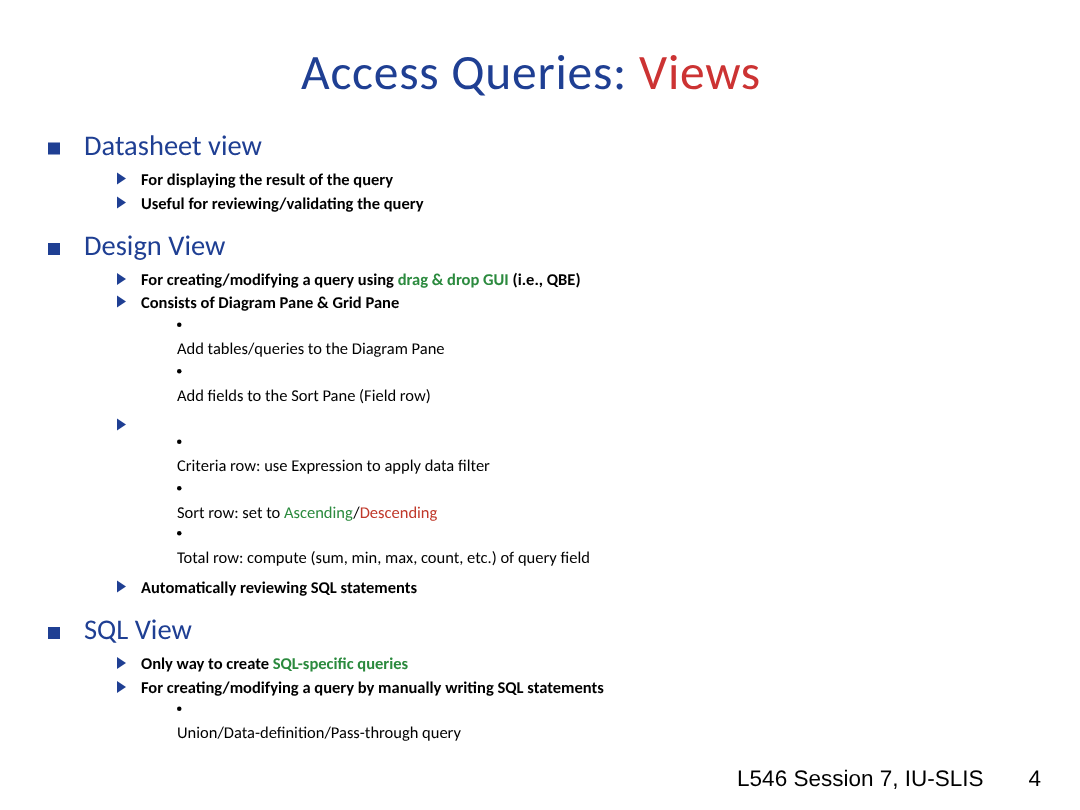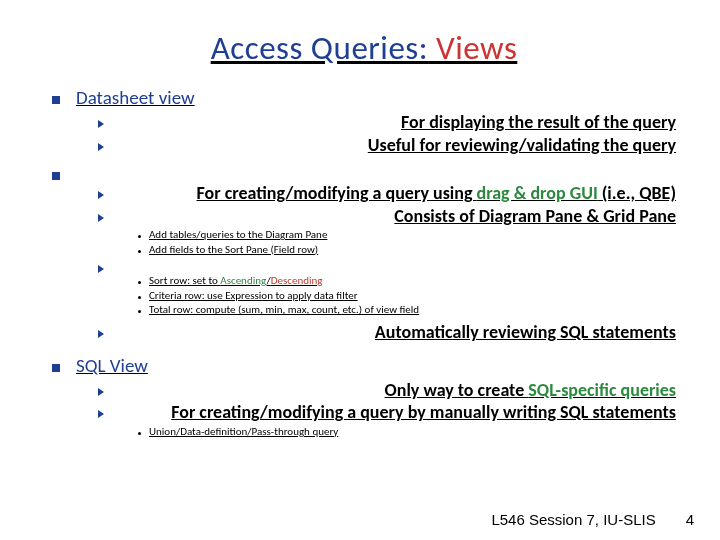--- a/index.html
+++ b/index.html
@@ -10,22 +10,21 @@
     background: #fff;
     font-family: "Calibri", "Segoe UI", Arial, sans-serif;
     color: #000;
     overflow: hidden;
   }
   .slide {
     position: relative;
     width: 720px;
     height: 540px;
     box-sizing: border-box;
-    padding: 28px 44px 0 52px;
-    text-decoration: underline;
+    padding: 28px 44px 0 32px;
   }
   .title {
     text-align: center;
     font-size: 33px;
     font-weight: 400;
     margin: 0 0 18px 0;
     letter-spacing: 0.5px;
   }
   .title .t-main { color: #1f3f93; }
   .title .t-sub  { color: #c33; }
@@ -50,25 +49,24 @@
   }
 
   .lvl2 {
     margin-left: 46px;
     margin-top: 2px;
   }
   .lvl2 > li {
     display: flex;
     align-items: baseline;
     gap: 10px;
-    font-size: 18px;
+    font-size: 11px;
     font-weight: 700;
     color: #000;
     line-height: 1.25;
-    justify-content: space-between;
   }
   .tri {
     width: 0; height: 0;
     border-top: 4px solid transparent;
     border-bottom: 4px solid transparent;
     border-left: 6px solid #1f3f93;
     flex: 0 0 auto;
     margin-top: 4px;
   }
 
@@ -78,20 +76,21 @@
     margin-bottom: 3px;
   }
   .lvl3 > li {
     display: flex;
     align-items: baseline;
     gap: 8px;
     font-size: 11px;
     font-weight: 400;
     color: #000;
     line-height: 1.35;
+    flex-direction: column;
   }
   .dot {
     width: 3px; height: 3px;
     border-radius: 50%;
     background: #000;
     flex: 0 0 3px;
     margin-top: 5px;
   }
 
   .green { color: #2b8a3e; }
@@ -133,20 +132,21 @@
         <li>
           <span class="tri"></span>
           <span>Useful for reviewing/validating the query</span>
         </li>
       </ul>
     </li>
 
     <li>
       <div class="lvl1-row">
         <span class="sq"></span>
+        <span class="lvl1-label">Design View</span>
       </div>
       <ul class="lvl2">
         <li>
           <span class="tri"></span>
           <span>
             <span>For creating/modifying a query using </span><span class="green">drag &amp; drop GUI</span><span> (i.e., QBE)</span>
           </span>
         </li>
         <li>
           <span class="tri"></span>
@@ -164,31 +164,31 @@
           </li>
       </ul>
       <ul class="lvl2">
         <li>
           <span class="tri"></span>
         </li>
       </ul>
       <ul class="lvl3">
         <li>
             <span class="dot"></span>
+            <span>Criteria row: use Expression to apply data filter</span>
+          </li>
+        <li>
+            <span class="dot"></span>
           <span>
             <span>Sort row: set to </span><span class="green">Ascending</span><span>/</span><span class="red">Descending</span>
           </span>
         </li>
         <li>
             <span class="dot"></span>
-            <span>Criteria row: use Expression to apply data filter</span>
-          </li>
-        <li>
-            <span class="dot"></span>
-            <span>Total row: compute (sum, min, max, count, etc.) of view field</span>
+            <span>Total row: compute (sum, min, max, count, etc.) of query field</span>
           </li>
       </ul>
       <ul class="lvl2">
         <li>
           <span class="tri"></span>
           <span>Automatically reviewing SQL statements</span>
         </li>
       </ul>
     </li>
 

